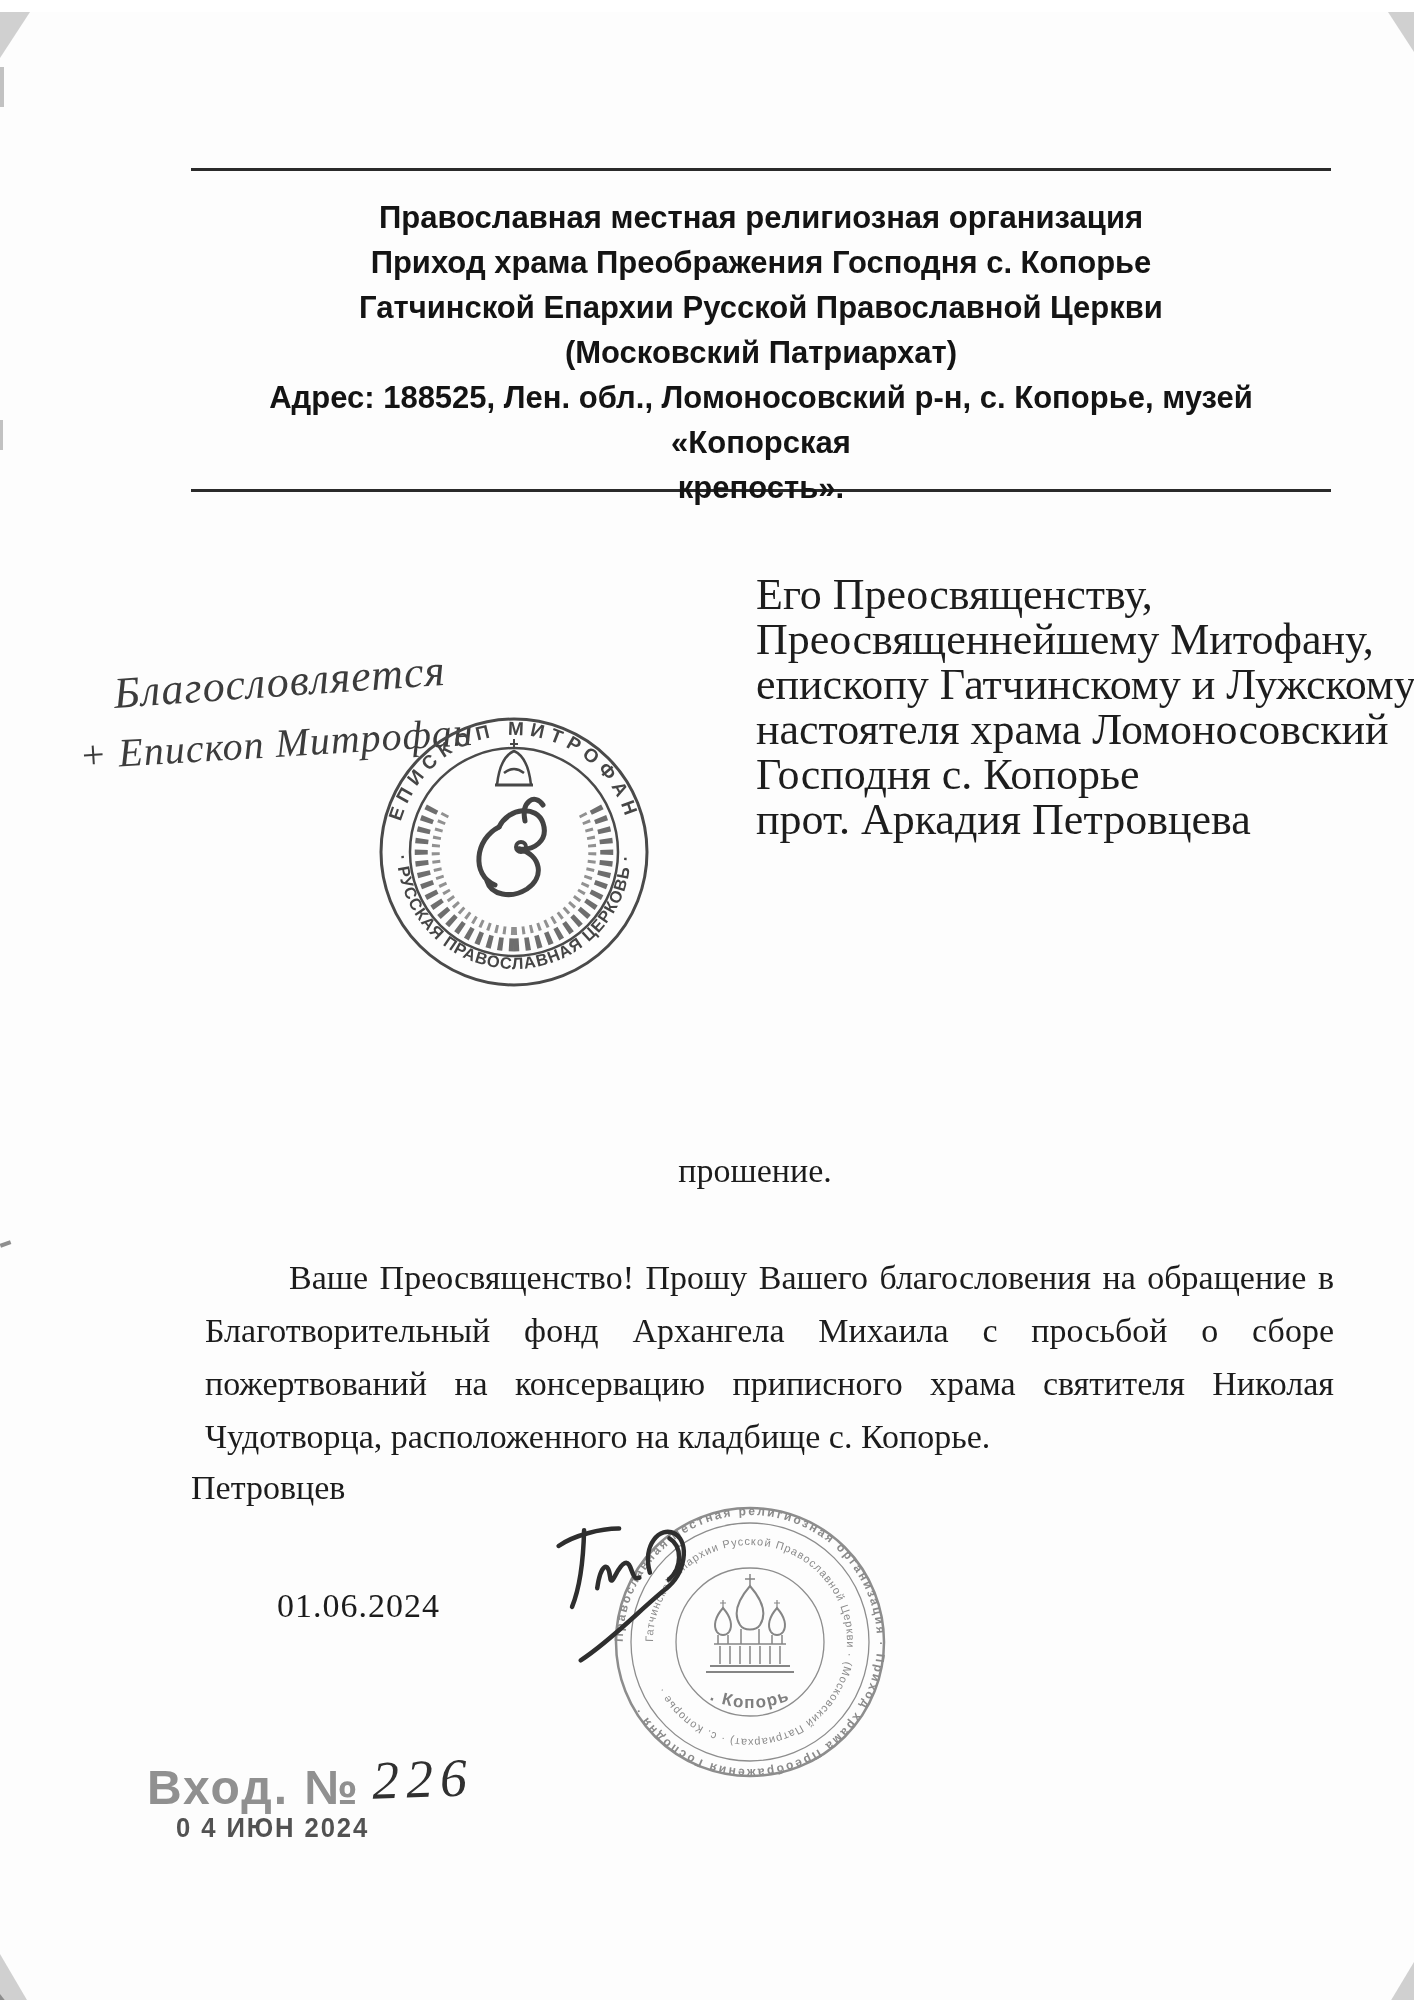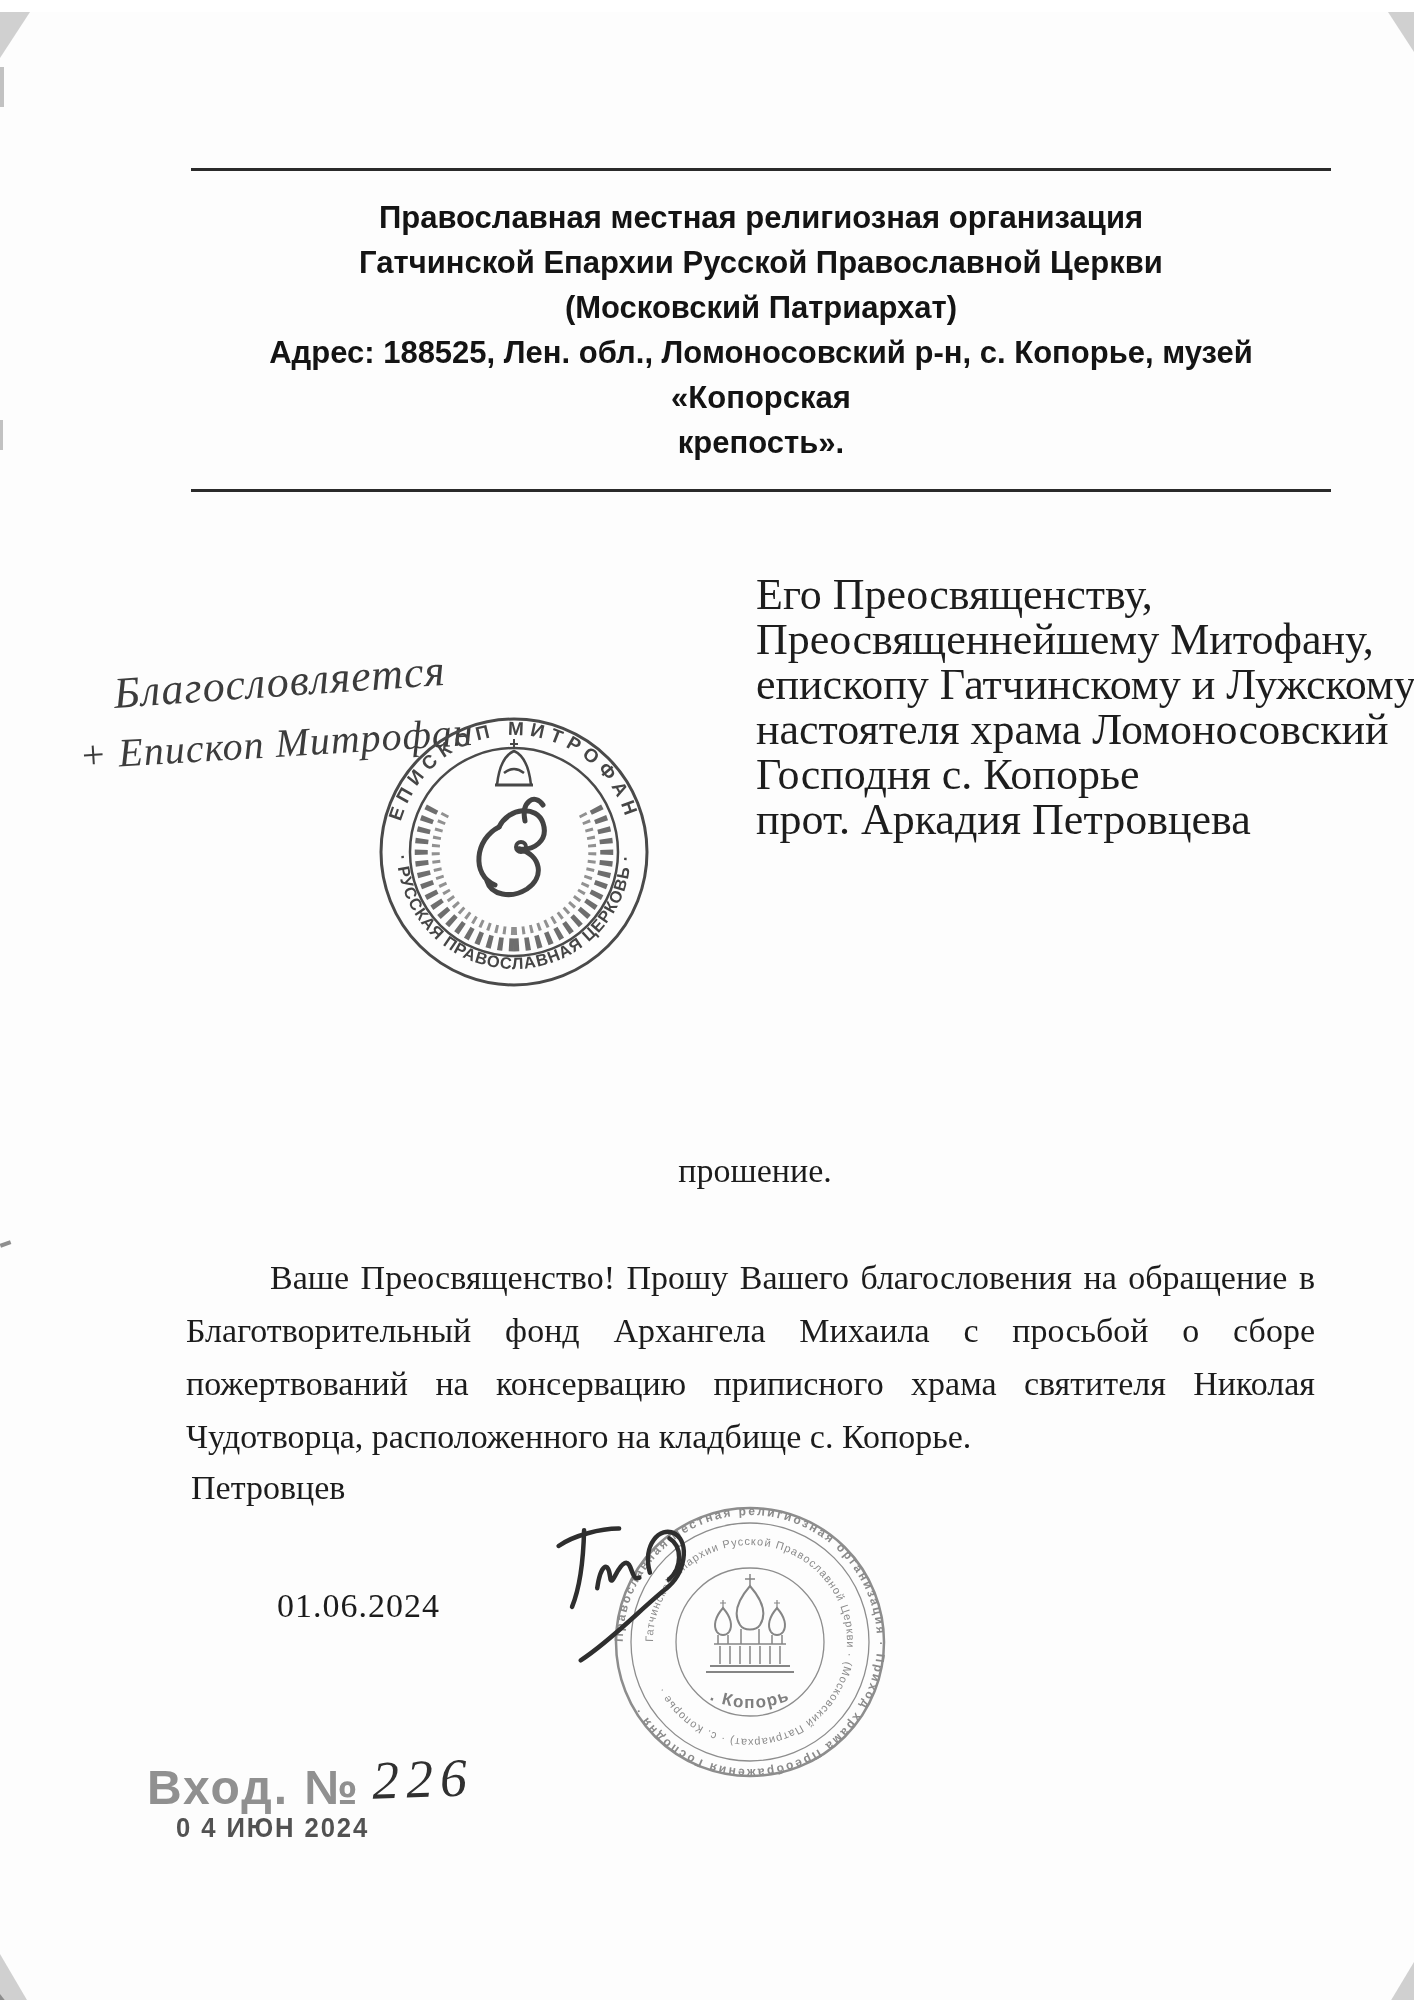--- a/index.html
+++ b/index.html
@@ -12,21 +12,21 @@
   
   .recipient{position:absolute;left:756px;top:560px;font-size:44px;line-height:45px;color:#1d1d1d;white-space:nowrap;}
   
   .hand{position:absolute;font-style:italic;color:#3c3c3c;letter-spacing:1px;white-space:nowrap;
         font-family:"Liberation Serif",serif;}
   .hand1{left:112px;top:656px;font-size:44px;transform:rotate(-4deg);transform-origin:left top;}
   .hand2{left:78px;top:720px;font-size:40px;transform:rotate(-3.5deg);transform-origin:left top;}
   
   .title{position:absolute;left:755px;top:1140px;transform:translateX(-50%);font-size:34px;}
   
-  .bodyblk{position:absolute;left:186px;top:1239px;width:1129px;font-size:34px;line-height:53px;}
+  .bodyblk{position:absolute;left:205px;top:1239px;width:1129px;font-size:34px;line-height:53px;}
   .jline{text-align:justify;text-align-last:justify;}
   .indent{padding-left:84px;box-sizing:border-box;}
   .closeblk{position:absolute;left:191px;top:1450px;width:1129px;font-size:34px;line-height:51px;}
   .dateline{position:absolute;left:277px;top:1575px;font-size:34px;letter-spacing:1px;}
   
   .intake-label{position:absolute;left:147px;top:1748px;font-family:"Liberation Sans",sans-serif;
         font-weight:bold;font-size:48px;color:#909090;letter-spacing:2px;}
   .intake-num{position:absolute;left:372px;top:1736px;font-style:italic;font-size:54px;color:#303030;
         letter-spacing:7px;transform:rotate(-2deg);}
   .intake-date{position:absolute;left:176px;top:1801px;font-family:"Liberation Sans",sans-serif;
@@ -44,20 +44,21 @@
 </head>
 <body>
 
 <div id="page">
 
   <div class="rule" style="top:156px"></div>
   <div class="rule" style="top:477px"></div>
 
   <div class="hdr">
     <div>Православная местная религиозная организация</div>
+    <div>Приход храма Преображения Господня с. Копорье</div>
     <div>Гатчинской Епархии Русской Православной Церкви</div>
     <div>(Московский Патриархат)</div>
     <div>Адрес: 188525, Лен. обл., Ломоносовский р-н, с. Копорье, музей «Копорская</div>
     <div>крепость».</div>
   </div>
 
   <div class="recipient">
     <div>Его Преосвященству,</div>
     <div>Преосвященнейшему Митофану,</div>
     <div>епископу Гатчинскому и Лужскому</div>

